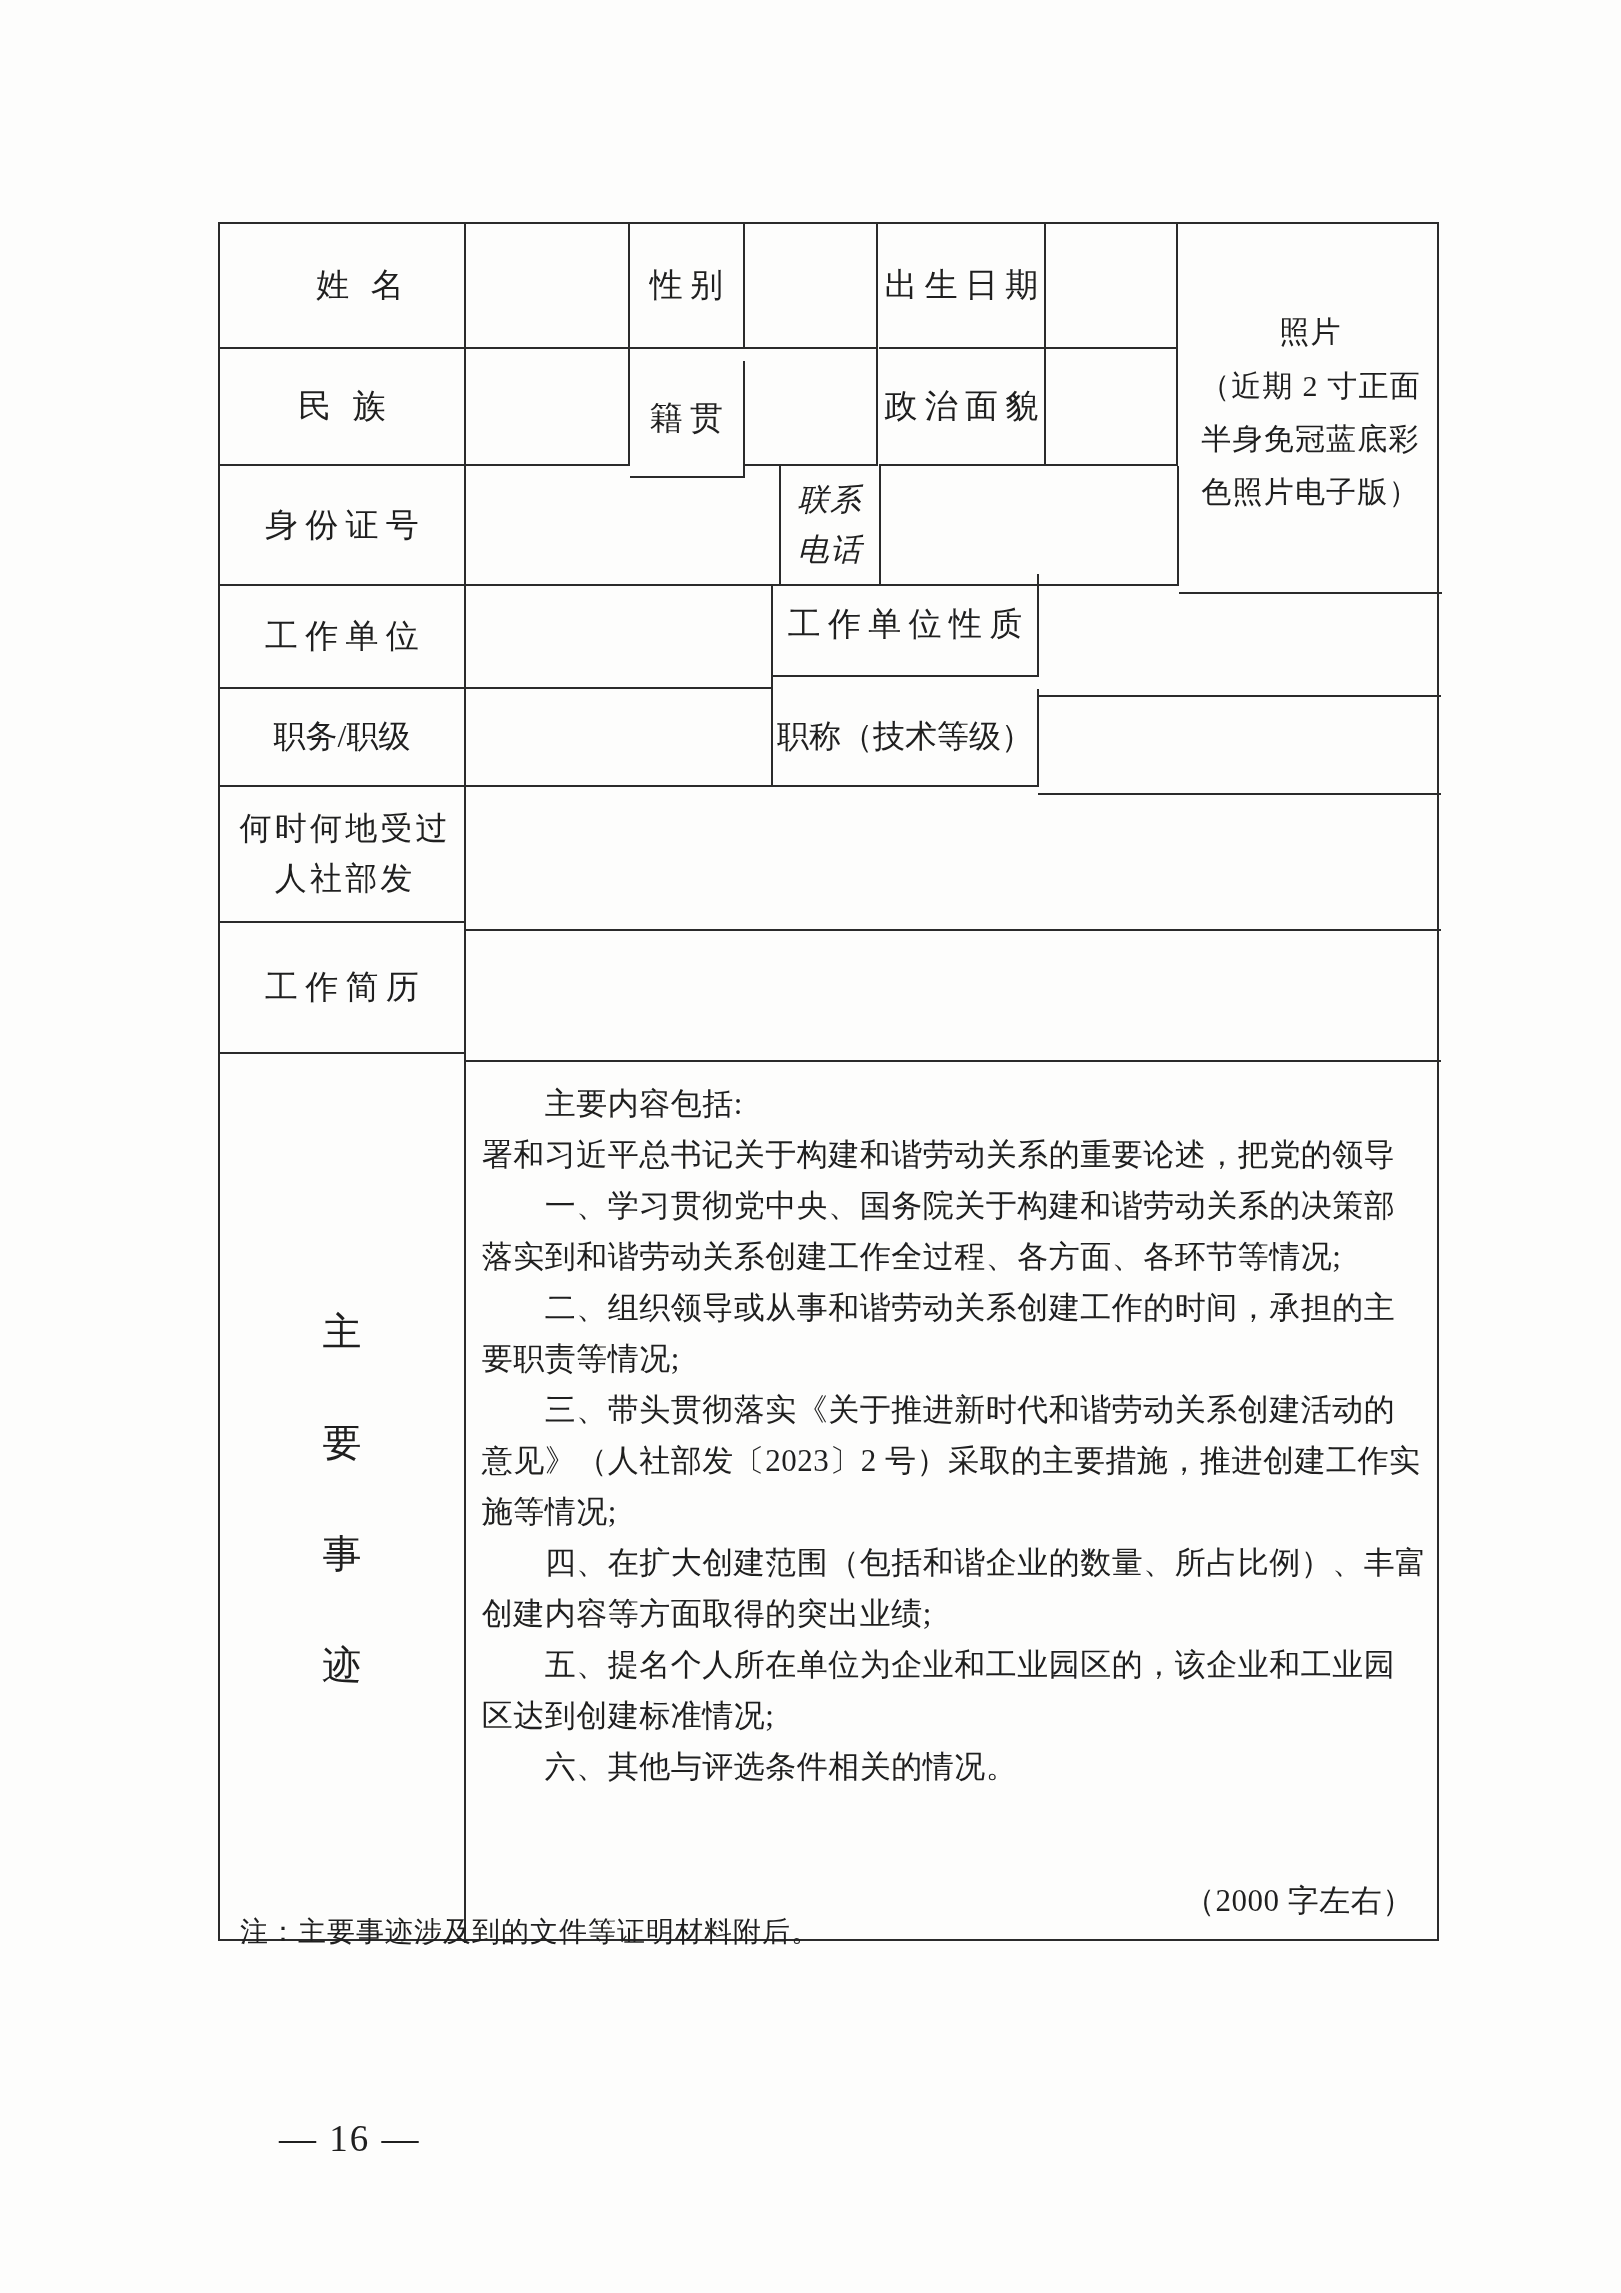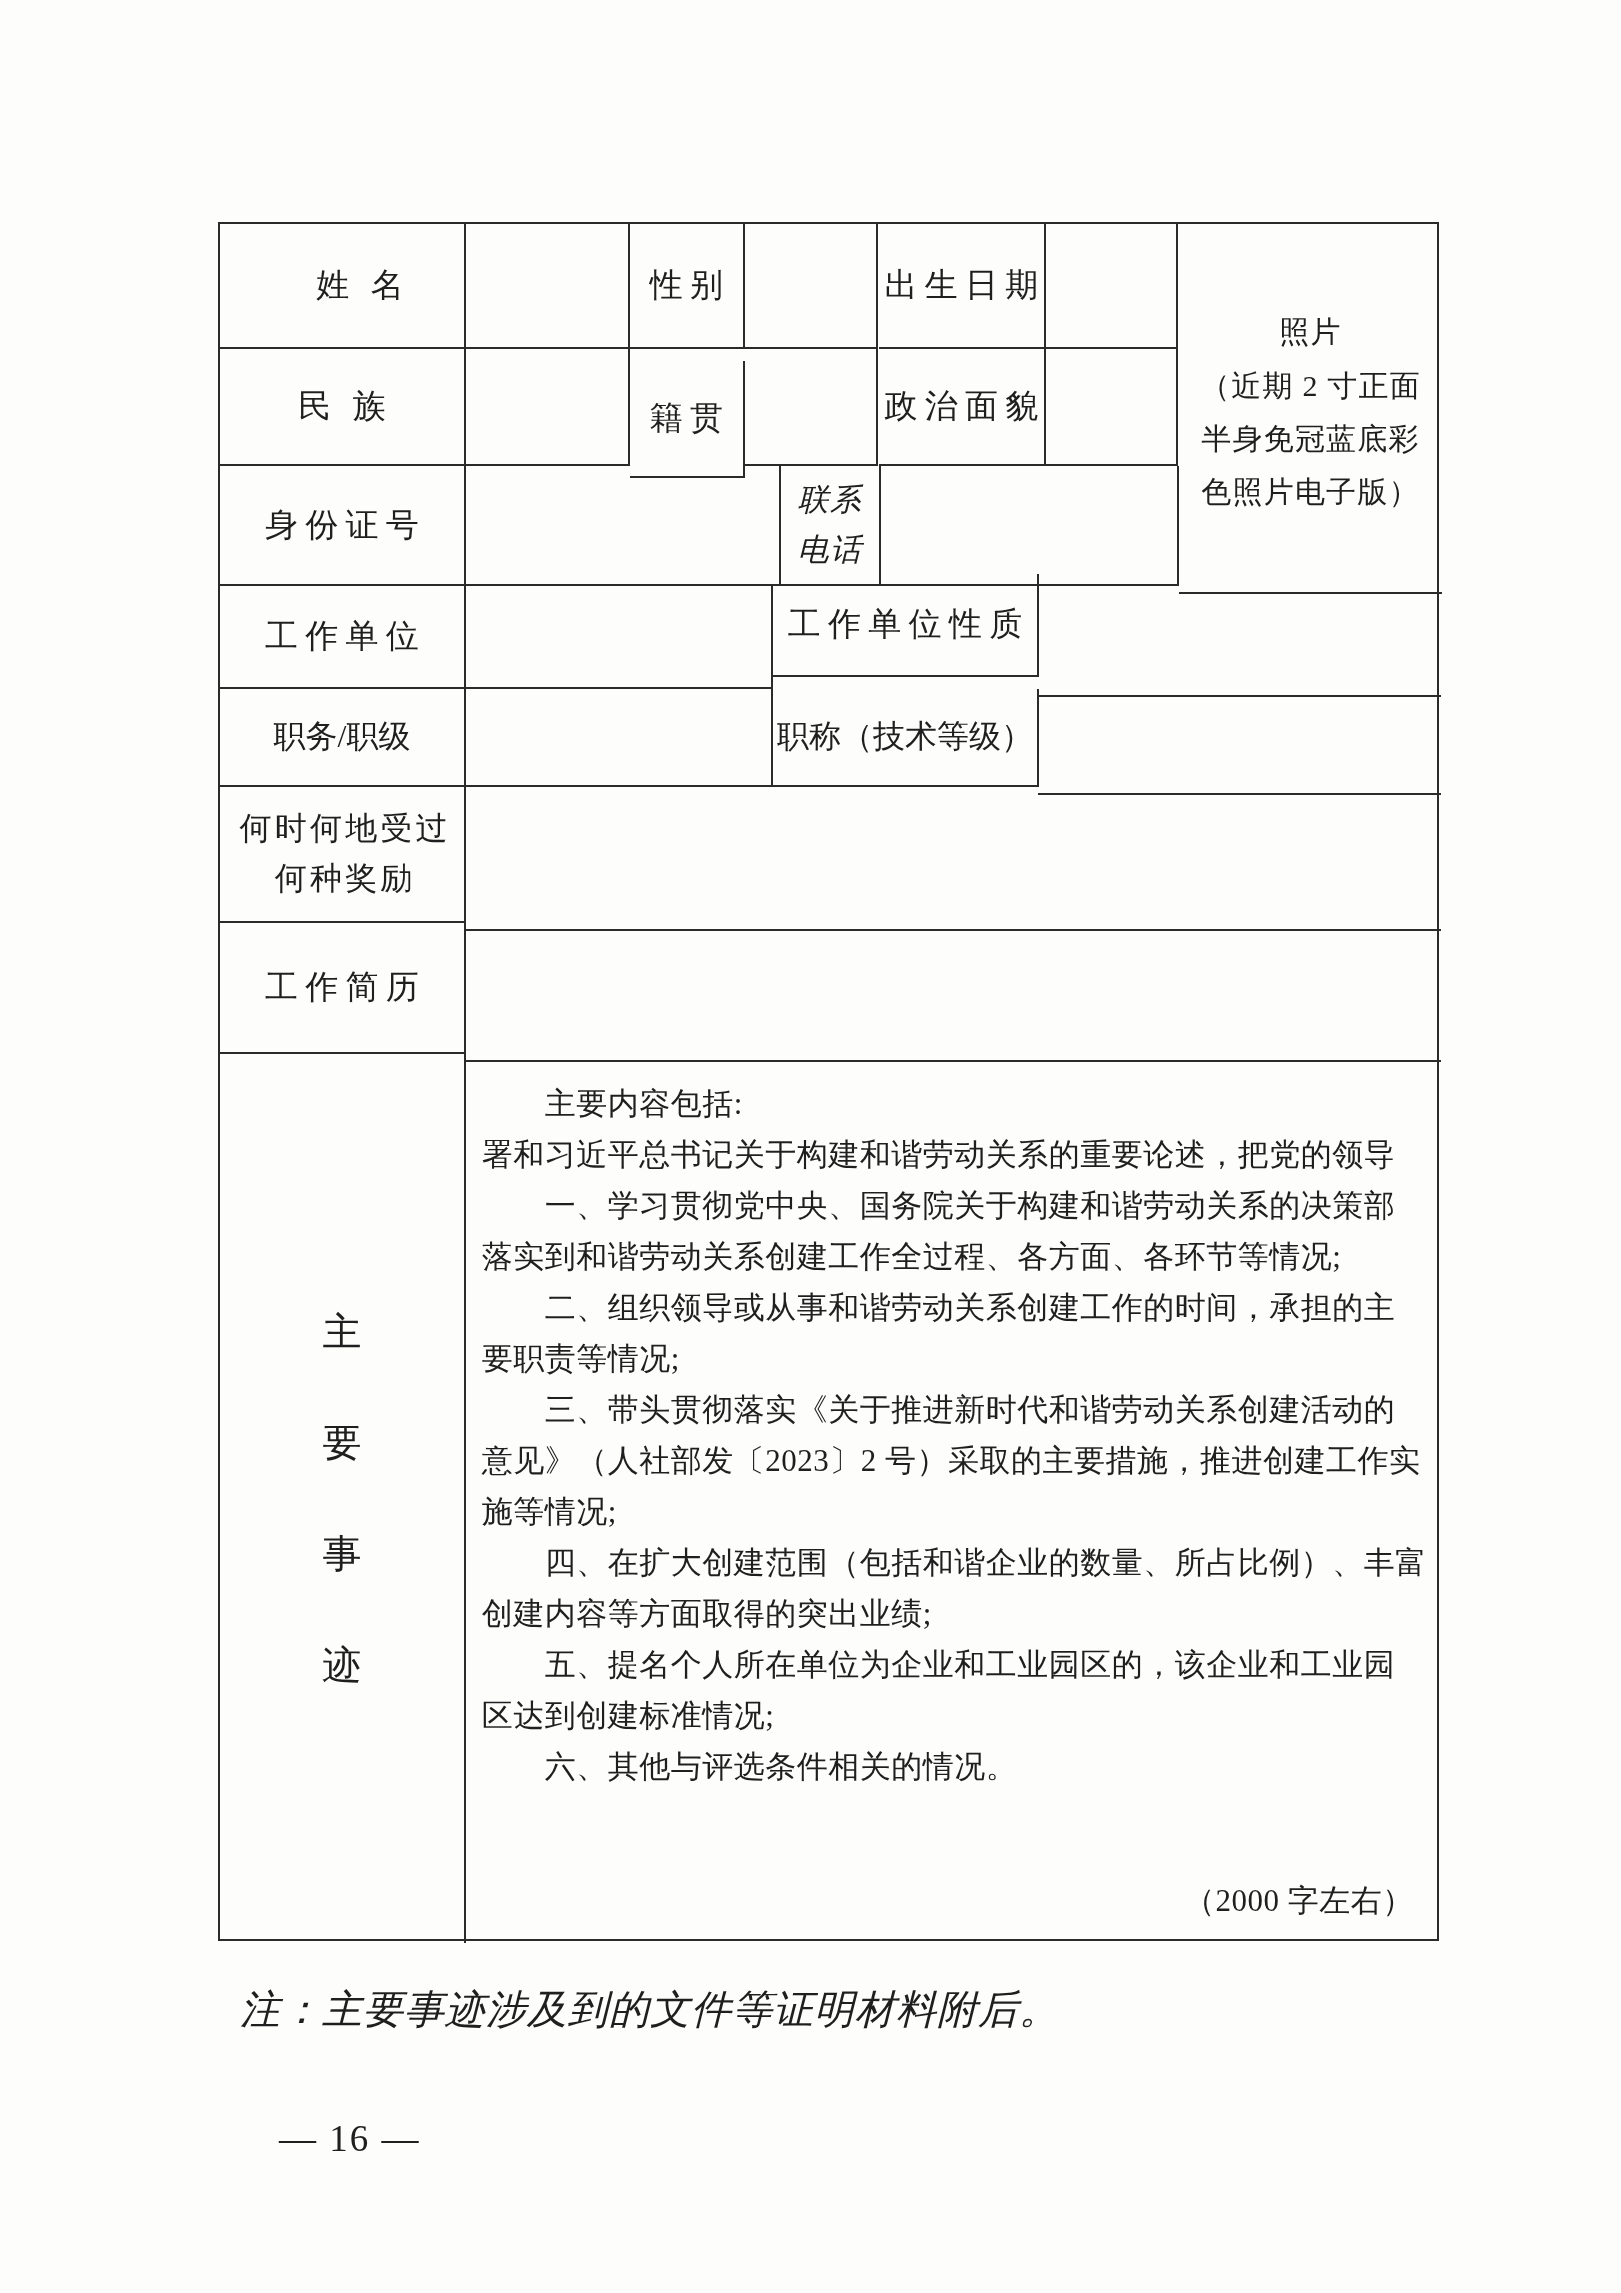--- a/index.html
+++ b/index.html
@@ -43,22 +43,22 @@
     font-size:30px;line-height:1.78;letter-spacing:.04em;}
   .deeds-label{flex-direction:column;gap:57px;font-size:39px;}
   .deeds-content{
     flex-direction:column;align-items:stretch;justify-content:flex-start;
     padding:15.7px 13.7px 25.5px 15.7px;text-align:left;
   }
   .dline{font-size:31px;line-height:51px;white-space:nowrap;letter-spacing:0.5px;}
   .ind{padding-left:63px;}
   .word-limit{margin-top:auto;font-size:31px;text-align:right;padding-right:13.7px;}
   .note{
-    position:absolute;left:240px;top:1982px;
-    font-size:40px;letter-spacing:1px;font-style:italic;
+    position:absolute;left:240px;top:1913px;
+    font-size:28px;letter-spacing:1px;
   }
   .page-num{
     position:absolute;left:279px;top:2117px;
     font-size:37px;letter-spacing:2px;
   }
 </style>
 </head>
 <body>
 
 <div class="form-table">
@@ -122,21 +122,21 @@
   </div>
   <div class="cell" style="left:246px;top:465px;width:307px;height:98px;"></div>
   <div class="cell lab tight" style="left:553px;top:465px;width:266px;height:98px;">
     <span>职称（技术等级）</span>
   </div>
   <div class="cell no-r" style="left:818px;top:465px;width:403px;height:98px;"></div>
 
   <div class="cell two-line" style="left:0;top:563px;width:246px;height:136px;">
     <div>
       <div>何时何地受过</div>
-      <div>何种奖励</div>
+      <div>人社部发</div>
     </div>
   </div>
   <div class="cell no-r" style="left:246px;top:563px;width:975px;height:136px;"></div>
 
   <div class="cell lab" style="left:0;top:699px;width:246px;height:131px;">
     <span>工作简历</span>
   </div>
   <div class="cell no-r" style="left:246px;top:699px;width:975px;height:131px;"></div>
 
   <div class="cell deeds-label no-b" style="left:0;top:830px;width:246px;height:889px;">

